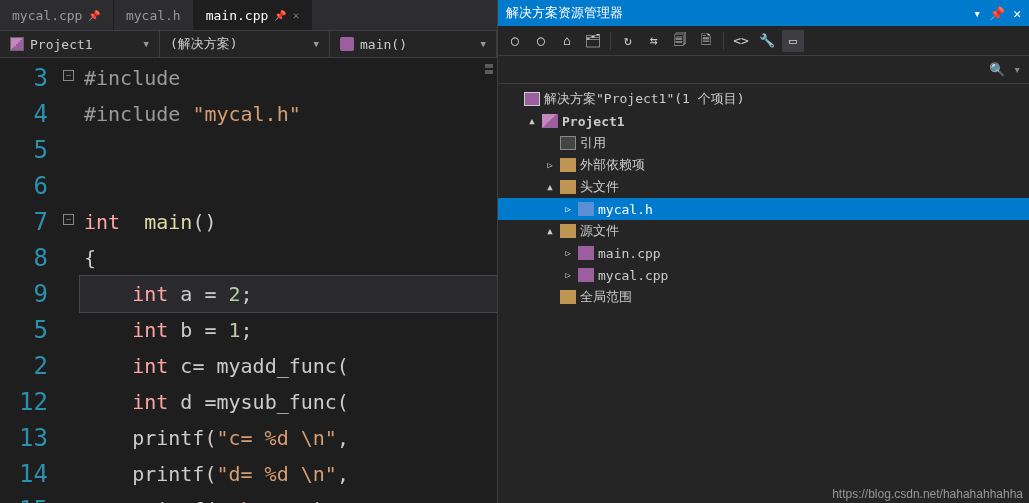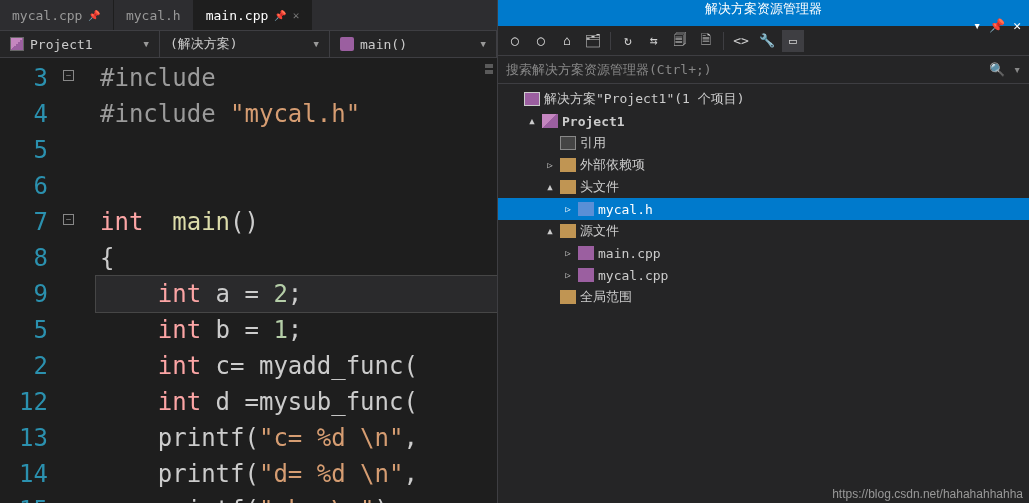--- a/index.html
+++ b/index.html
@@ -13,32 +13,32 @@
 .context-row { height: 28px; background: #252526; display: flex; align-items: center; border-top: 1px solid #3e3e42; border-bottom: 1px solid #3e3e42; }
 .context-box { display: flex; align-items: center; gap: 6px; padding: 0 10px; border-right: 1px solid #3e3e42; height: 100%; }
 .context-box .ic { display: inline-block; width: 14px; height: 14px; }
 .proj-ic { background: linear-gradient(135deg, #c586c0 50%, #9b5fa0 50%); border: 1px solid #666; }
 .func-ic { background: #9b5fa0; border-radius: 2px; }
 .caret { font-size: 9px; color: #999; margin-left: auto; }
 .code-area { flex: 1; display: flex; position: relative; overflow: hidden; }
 .gutter { width: 60px; text-align: right; padding-right: 12px; color: #2b91af; font-size: 24px; line-height: 36px; font-family: Consolas, monospace; padding-top: 2px; background: #1e1e1e; }
 .fold-gutter { width: 20px; position: relative; background: #1e1e1e; }
 .fold-box { position: absolute; left: 3px; width: 11px; height: 11px; border: 1px solid #888; color: #888; font-size: 9px; line-height: 9px; text-align: center; }
-.code-lines { flex: 1; font-size: 24px; line-height: 36px; font-family: Consolas, monospace; white-space: pre; padding-top: 2px; position: relative; margin-left: 16px; }
+.code-lines { flex: 1; font-size: 20px; line-height: 36px; font-family: Consolas, monospace; white-space: pre; padding-top: 2px; position: relative; }
 .kw { color: #fca5a5; }
 .str { color: #d69d72; }
 .num { color: #b5cea8; }
 .fn { color: #dcdcaa; }
 .pp { color: #9b9b9b; }
 .line { padding-left: 4px; }
 .line.hl { background: #2a2a2c; outline: 1px solid #464646; }
 .scroll-hint { position: absolute; right: 2px; top: 6px; width: 12px; height: 14px; display: flex; flex-direction: column; align-items: center; gap: 2px; }
 .scroll-hint span { width: 8px; height: 4px; background: #5a5a5a; }
 .explorer-pane { width: 532px; display: flex; flex-direction: column; background: #252526; border-left: 1px solid #3e3e42; }
-.ex-title { height: 26px; background: #007acc; color: #fff; display: flex; align-items: center; padding: 0 8px; font-size: 13px; flex-direction: column; }
+.ex-title { height: 26px; background: #007acc; color: #fff; display: flex; align-items: center; padding: 0 8px; font-size: 13px; }
 .ex-title-right { margin-left: auto; display: flex; gap: 8px; align-items: center; }
 .ex-toolbar { height: 30px; display: flex; align-items: center; padding: 0 6px; gap: 4px; border-bottom: 1px solid #3e3e42; }
 .tb-btn { width: 22px; height: 22px; display: flex; align-items: center; justify-content: center; color: #d0d0d0; cursor: pointer; }
 .tb-sep { width: 1px; height: 18px; background: #3e3e42; margin: 0 2px; }
 .ex-search { height: 28px; display: flex; align-items: center; padding: 0 8px; color: #888; border-bottom: 1px solid #3e3e42; }
 .ex-search .mag { margin-left: auto; }
 .tree { flex: 1; padding-top: 4px; position: relative; }
 .tree-row { height: 22px; display: flex; align-items: center; padding-left: 6px; gap: 4px; cursor: pointer; }
 .tree-row.selected { background: #007acc; color: #fff; }
 .tree-row .arrow { width: 12px; font-size: 9px; color: #ccc; text-align: center; }
@@ -133,21 +133,20 @@
     <span class="tb-btn">↻</span>
     <span class="tb-btn">⇆</span>
     <span class="tb-btn">🗐</span>
     <span class="tb-btn">🗎</span>
     <span class="tb-sep"></span>
     <span class="tb-btn">&lt;&gt;</span>
     <span class="tb-btn">🔧</span>
     <span class="tb-btn" style="background:#3e3e42">▭</span>
   </div>
   <div class="ex-search">
-    <span>搜索解决方案资源管理器(Ctrl+;)</span>
     <span class="mag">🔍 ▾</span>
   </div>
   <div class="tree" id="tree">
 
     <div class="watermark">https://blog.csdn.net/hahahahhahha</div>
   <div class="tree-row">
         <span class="ind" style="width:0px"></span>
         <span class="arrow">&nbsp;</span>
         <span class="tree-ic ic-sln"></span>
         <span style="">解决方案"Project1"(1 个项目)</span>

